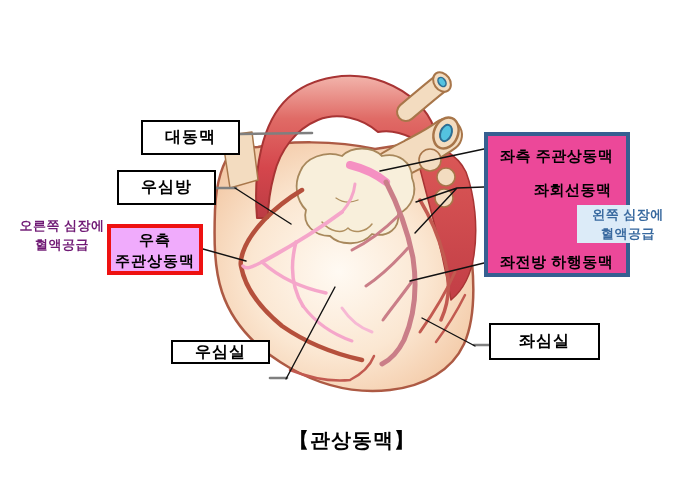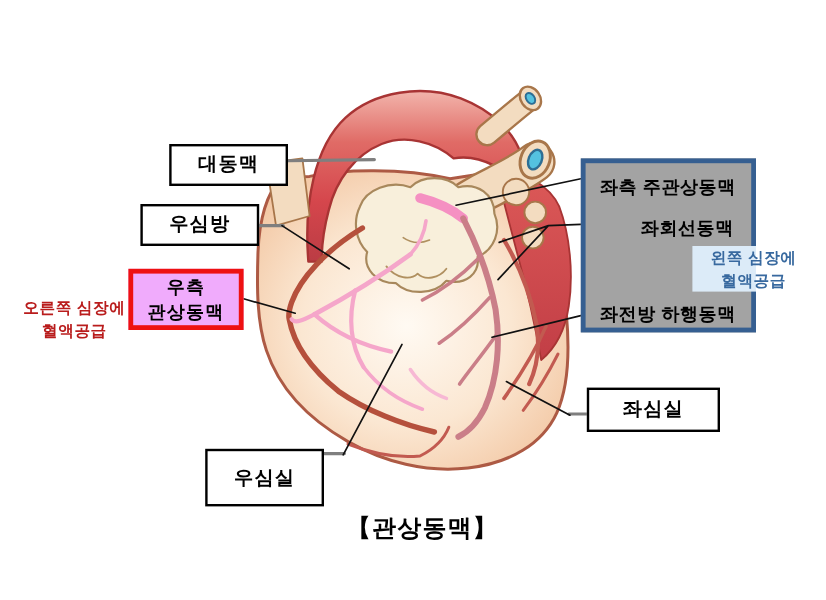--- a/index.html
+++ b/index.html
@@ -8,43 +8,43 @@
     font-family:"Liberation Sans","DejaVu Sans",sans-serif;
   }
   #diagram-svg{position:absolute;left:0;top:0;}
   .lbl{
     position:absolute;display:flex;align-items:center;justify-content:center;
     background:#ffffff;border:2px solid #000;box-sizing:border-box;
     font-size:16px;font-weight:700;color:#000;letter-spacing:1px;text-align:center;
   }
   #box-aorta{left:141px;top:120px;width:99px;height:35px;}
   #box-ra{left:117px;top:170px;width:99px;height:35px;}
-  #box-rv{left:171px;top:374px;width:99px;height:48px;}
+  #box-rv{left:171px;top:340px;width:99px;height:24px;}
   #box-lv{left:489px;top:323px;width:111px;height:37px;}
   #box-rca{
     left:107px;top:224px;width:96px;height:51px;
     background:#f0abfc;border:4px solid #ee1111;
     flex-direction:column;line-height:21px;font-size:15px;
   }
   #box-left{
     position:absolute;left:484px;top:132px;width:146px;height:145px;
-    background:#a3a3a3;border:4px solid #365f91;box-sizing:border-box;
+    background:#ec4899;border:4px solid #365f91;box-sizing:border-box;
   }
   .blue-item{
     position:absolute;left:12px;font-size:15px;font-weight:700;color:#000;
     letter-spacing:0.5px;white-space:nowrap;
   }
   #blue-item-lmca{top:11px;}
   #blue-item-lcx{top:45px;margin-left:34px;}
   #blue-item-lad{top:117px;}
   .supply{
     position:absolute;font-weight:700;font-size:13px;text-align:center;
     line-height:19px;letter-spacing:0.5px;
   }
-  #supply-right{left:5px;top:247px;width:114px;color:#b91c1c;}
+  #supply-right{left:5px;top:216px;width:114px;color:#701a75;}
   #supply-left{
     left:577px;top:205px;width:102px;color:#38699f;
     background:linear-gradient(90deg,#dcebf8 0%,#dcebf8 52%,#ffffff 52%);
   }
   #diagram-title{
     position:absolute;left:252px;top:427px;width:200px;text-align:center;
     font-size:20px;font-weight:700;color:#000;letter-spacing:1px;
   }
   .line-txt{display:block;}
 </style>
@@ -168,21 +168,21 @@
   <div class="lbl" id="box-ra">
     <span>우심방</span>
   </div>
 
   <div class="lbl" id="box-aorta">
     <span>대동맥</span>
   </div>
 
   <div class="lbl" id="box-rca">
     <span class="line-txt">우측</span>
-    <span class="line-txt">관상동맥</span>
+    <span class="line-txt">주관상동맥</span>
   </div>
 
   <div class="supply" id="supply-right">
     <span class="line-txt">오른쪽 심장에</span>
     <span class="line-txt">혈액공급</span>
   </div>
 
   <div class="lbl" id="box-rv">
     <span>우심실</span>
   </div>

